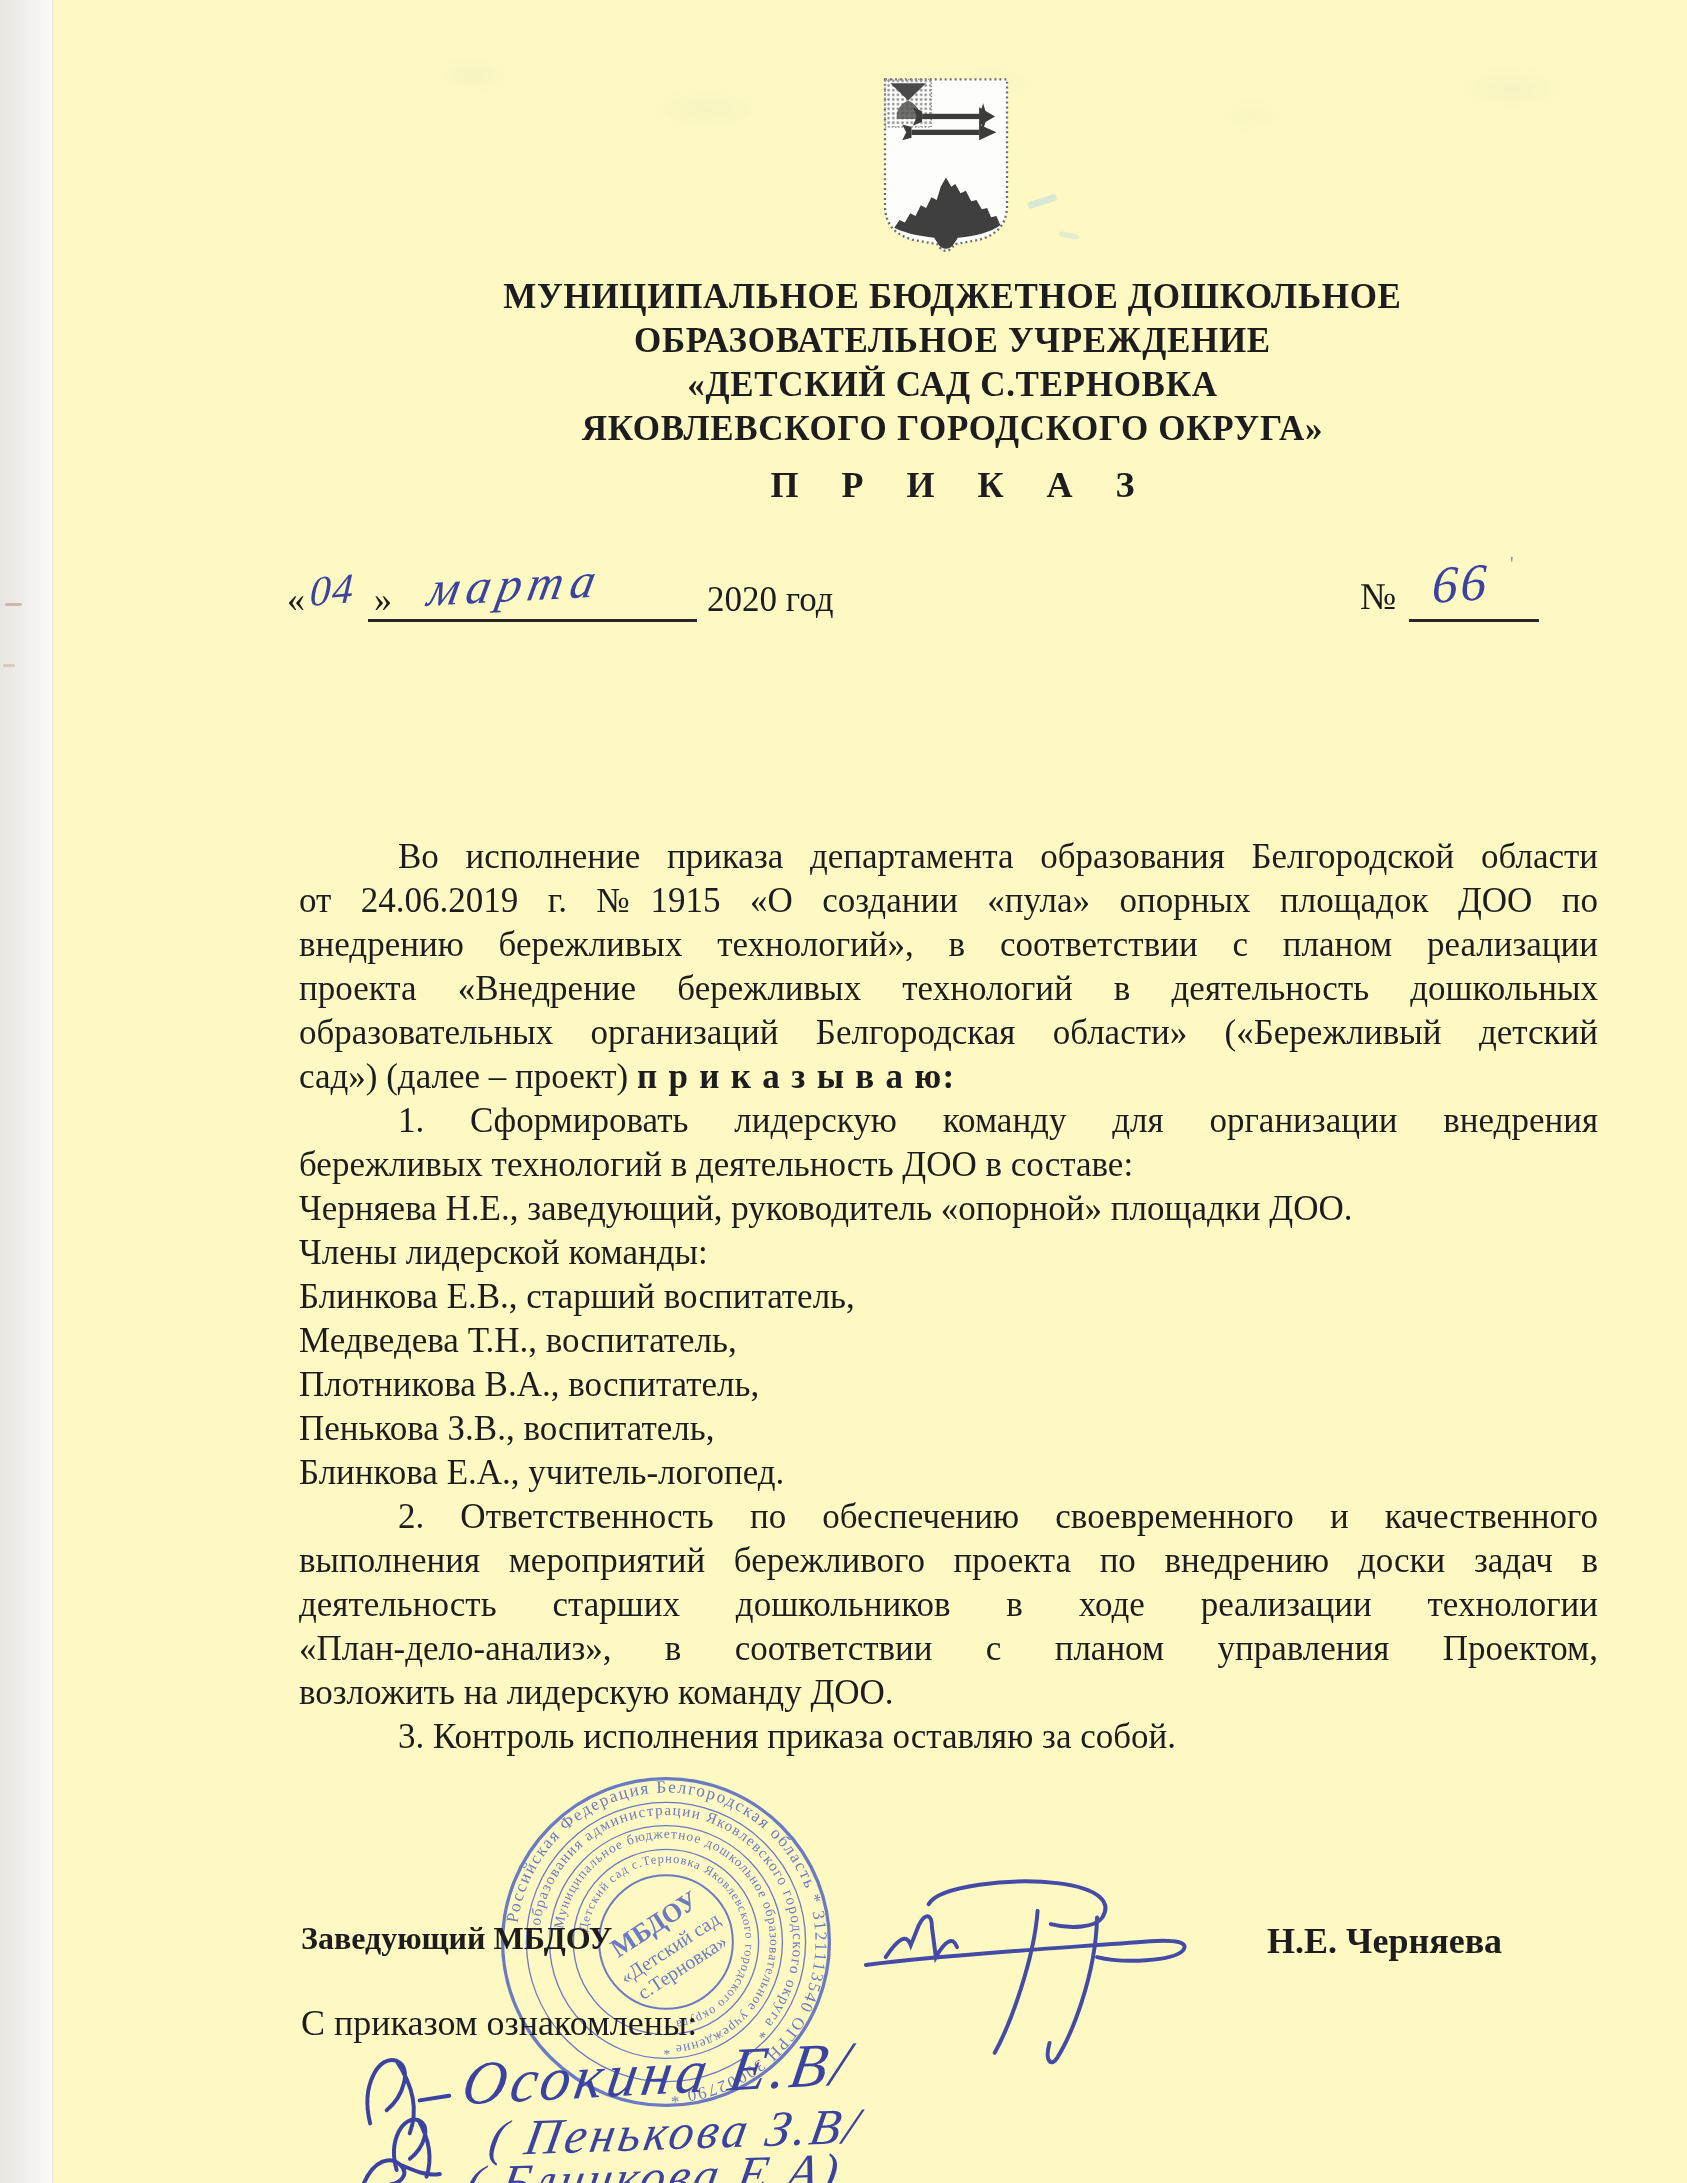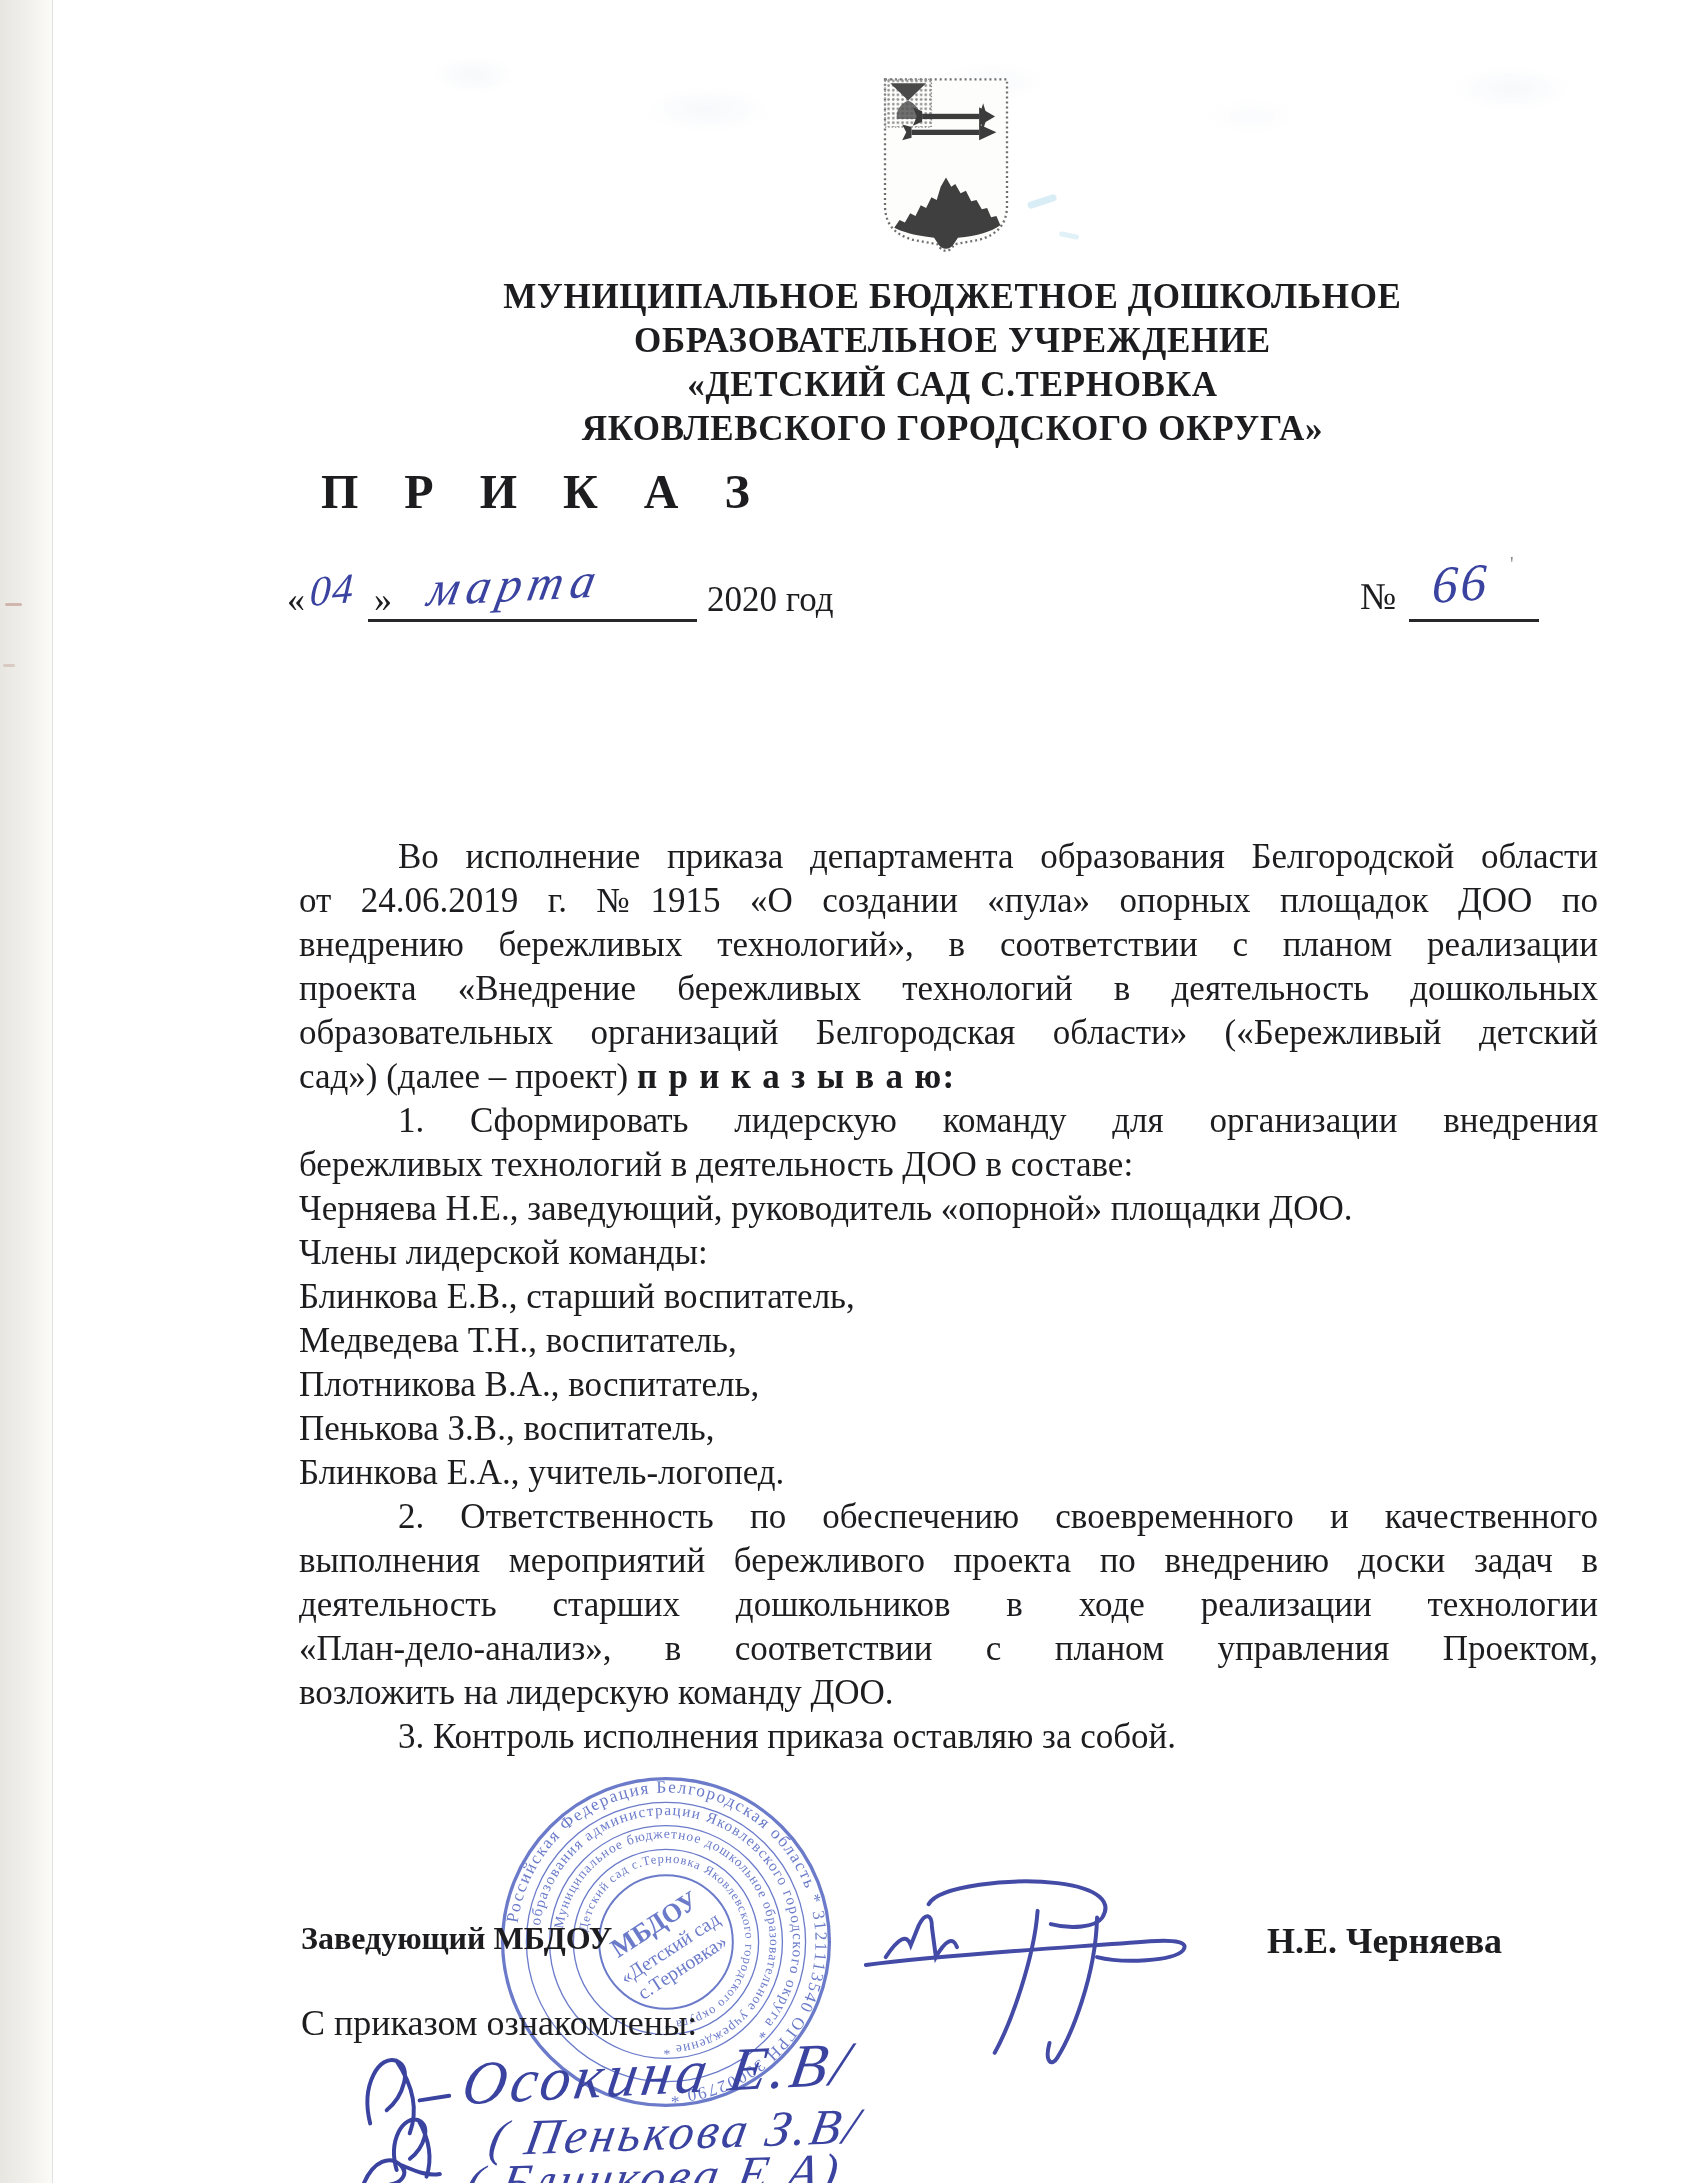--- a/index.html
+++ b/index.html
@@ -1,16 +1,16 @@
 <!DOCTYPE html>
 <html style="font-size:10.6px"><head>
 <meta charset="utf-8">
 <style>
   html,body{margin:0;padding:0;background:#9a9a9a;}
-  .page{position:relative;width:1687px;height:2183px;background:#ffffff;overflow:hidden;
+  .page{position:relative;width:1687px;height:2183px;background:#fef9c3;overflow:hidden;
         font-family:"Liberation Serif",serif;color:#1d1d20;}
   .abs{position:absolute;}
   
   .edge-left{position:absolute;left:0;top:0;width:52px;height:2183px;
      background:linear-gradient(90deg,#e7e6e1 0%,#efeeea 45%,#f7f6f2 80%,#fbfbf9 100%);
      border-right:1.3px solid #e2e1db;}
   .edge-speck1{position:absolute;left:5.3px;top:603px;width:17px;height:3.3px;background:#b98b80;opacity:.55;border-radius:2px;}
   .edge-speck2{position:absolute;left:2.6px;top:664px;width:12px;height:2.6px;background:#c4a49a;opacity:.45;border-radius:2px;}
   .top-noise{position:absolute;left:318px;top:33px;width:1297px;height:139px;opacity:.55;
      background:
@@ -18,22 +18,22 @@
        radial-gradient(93px 33px at 30% 55%, rgba(140,158,200,.12), transparent 70%),
        radial-gradient(79px 30px at 52% 35%, rgba(150,165,205,.10), transparent 70%),
        radial-gradient(66px 26.5px at 72% 60%, rgba(150,165,205,.08), transparent 70%),
        radial-gradient(86px 33px at 92% 40%, rgba(140,158,200,.12), transparent 70%);}
   .blue-smudge1{position:absolute;left:1027px;top:198px;width:30px;height:6.6px;background:#9fd3ea;opacity:.4;border-radius:3.3px;transform:rotate(-18deg);}
   .blue-smudge2{position:absolute;left:1059px;top:233px;width:20px;height:5.3px;background:#a9d8ec;opacity:.35;border-radius:2.6px;transform:rotate(12deg);}
 
   
   .org{position:absolute;left:304px;top:275px;width:1297px;text-align:center;
        font-weight:bold;font-size:35px;line-height:44px;letter-spacing:0.7px;}
-  .doctype{position:absolute;left:304px;top:464px;width:1297px;
-       font-weight:bold;font-size:48px;letter-spacing:17px;text-indent:17px;font-family:Liberation Serif, serif;}
+  .doctype{position:absolute;left:304px;top:464px;width:1297px;text-align:center;
+       font-weight:bold;font-size:36px;letter-spacing:17px;text-indent:17px;font-family:Liberation Serif, serif;}
 
   
   .dq{font-size:36px;}
   .hand{font-family:"Liberation Serif",serif;font-style:italic;color:#3a43a0;}
   .day{left:310px;top:566px;font-size:42px;transform:rotate(-5deg) skewX(-8deg);letter-spacing:1.3px;}
   .oq{left:287px;top:578px;}
   .cq{left:374px;top:578px;}
   .month{left:429px;top:556px;font-size:49px;transform:rotate(-3deg) skewX(-14deg);letter-spacing:6.6px;}
   .month-line{left:368px;top:619px;width:329px;height:2.6px;background:#27272a;}
   .year{left:707px;top:580px;font-size:35px;font-family:Liberation Serif, serif;}

